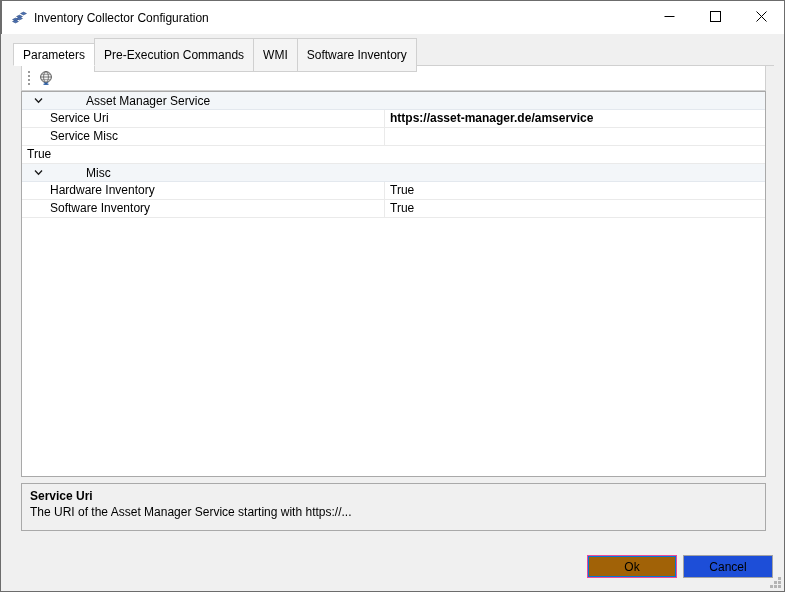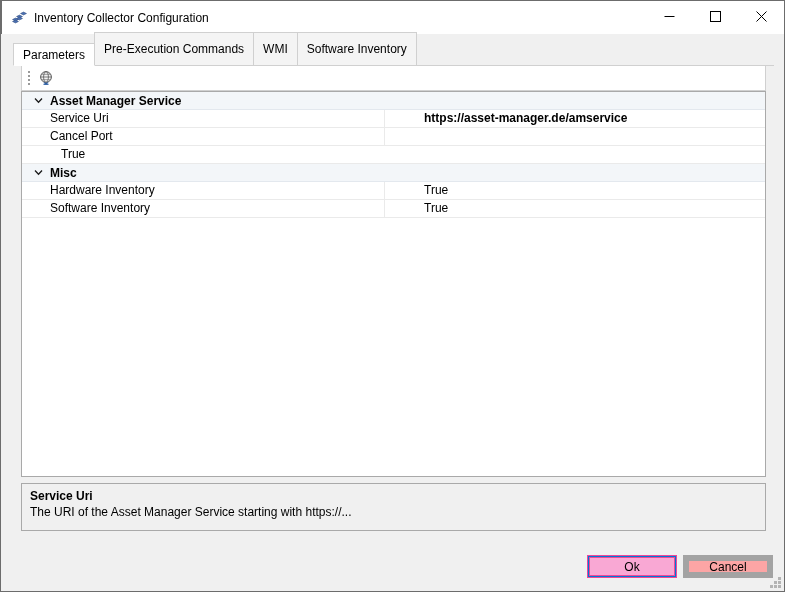--- a/index.html
+++ b/index.html
@@ -70,21 +70,21 @@
   .win-btn svg { display: block; }
 
   
   .tabstrip {
     position: absolute;
     left: 12px;
     top: 43px;
     width: 761px;
     height: 23px;
     display: flex;
-    align-items: flex-end;
+    align-items: center;
     box-sizing: border-box;
   }
   .tabstrip::after {
     content: "";
     position: absolute;
     left: 0; right: 0; bottom: 0;
     height: 1px;
     background: #d0d0d0;
   }
   .tab {
@@ -176,22 +176,23 @@
     box-sizing: border-box;
     border-bottom: 1px solid #eaeaea;
     font-size: 12px;
     color: #000000;
   }
   .pg-row.category {
     background: #f3f6f9;
     border-bottom: 1px solid #e3e8ee;
   }
   .pg-row.category .pg-cat-label {
-    font-weight: bold;
+    font-weight: normal;
     padding-left: 4px;
+    margin-left: 36px;
   }
   .chev {
     width: 16px;
     height: 18px;
     display: flex;
     align-items: center;
     justify-content: center;
     flex: 0 0 16px;
     margin-left: 8px;
   }
@@ -211,21 +212,20 @@
     line-height: 17px;
   }
   .pg-value {
     box-sizing: border-box;
     flex: 1 1 auto;
     padding-left: 5px;
     white-space: nowrap;
     overflow: hidden;
     text-overflow: ellipsis;
     line-height: 17px;
-    margin-left: 34px;
   }
   .pg-value.bold { font-weight: bold; }
 
   
   .descpanel {
     position: absolute;
     left: 20px;
     top: 483px;
     width: 745px;
     height: 48px;
@@ -248,33 +248,33 @@
   }
 
   
   .btn {
     position: absolute;
     height: 23px;
     box-sizing: border-box;
     font-size: 12px;
     font-family: "Liberation Sans", sans-serif;
     color: #000000;
-    background: #fca5a5;
-    border: 6px solid #a3a3a3;
+    background: #1d4ed8;
+    border: 1px solid #a3a3a3;
     display: flex;
     align-items: center;
     justify-content: center;
     padding: 0;
   }
   #ok-button {
     left: 586px;
     top: 555px;
     width: 90px;
-    background: #f9a8d4;
-    border: 3px solid #ec4899;
+    background: #a16207;
+    border: 1px solid #ec4899;
     outline: 1px solid #0078d7;
     outline-offset: -2px;
   }
   #cancel-button {
     left: 682px;
     top: 555px;
     width: 90px;
   }
 
   .resize-grip {
@@ -363,21 +363,21 @@
               <path d="M1 2.5 L4.5 6.2 L8 2.5" fill="none" stroke="#1b1b1b" stroke-width="1.3"></path>
             </svg>
           </span>
           <span class="pg-cat-label">Asset Manager Service</span>
         </div>
         <div class="pg-row prop">
           <span class="pg-name">Service Uri</span>
           <span class="pg-value bold">https://asset-manager.de/amservice</span>
         </div>
         <div class="pg-row prop">
-          <span class="pg-name">Cancel Port</span>
+          <span class="pg-name">Service Misc</span>
         </div>
         <div class="pg-row prop">
           <span class="pg-value">True</span>
         </div>
         <div class="pg-row category">
           <span class="chev">
             <svg width="9" height="9" viewBox="0 0 9 9">
               <path d="M1 2.5 L4.5 6.2 L8 2.5" fill="none" stroke="#1b1b1b" stroke-width="1.3"></path>
             </svg>
           </span>

